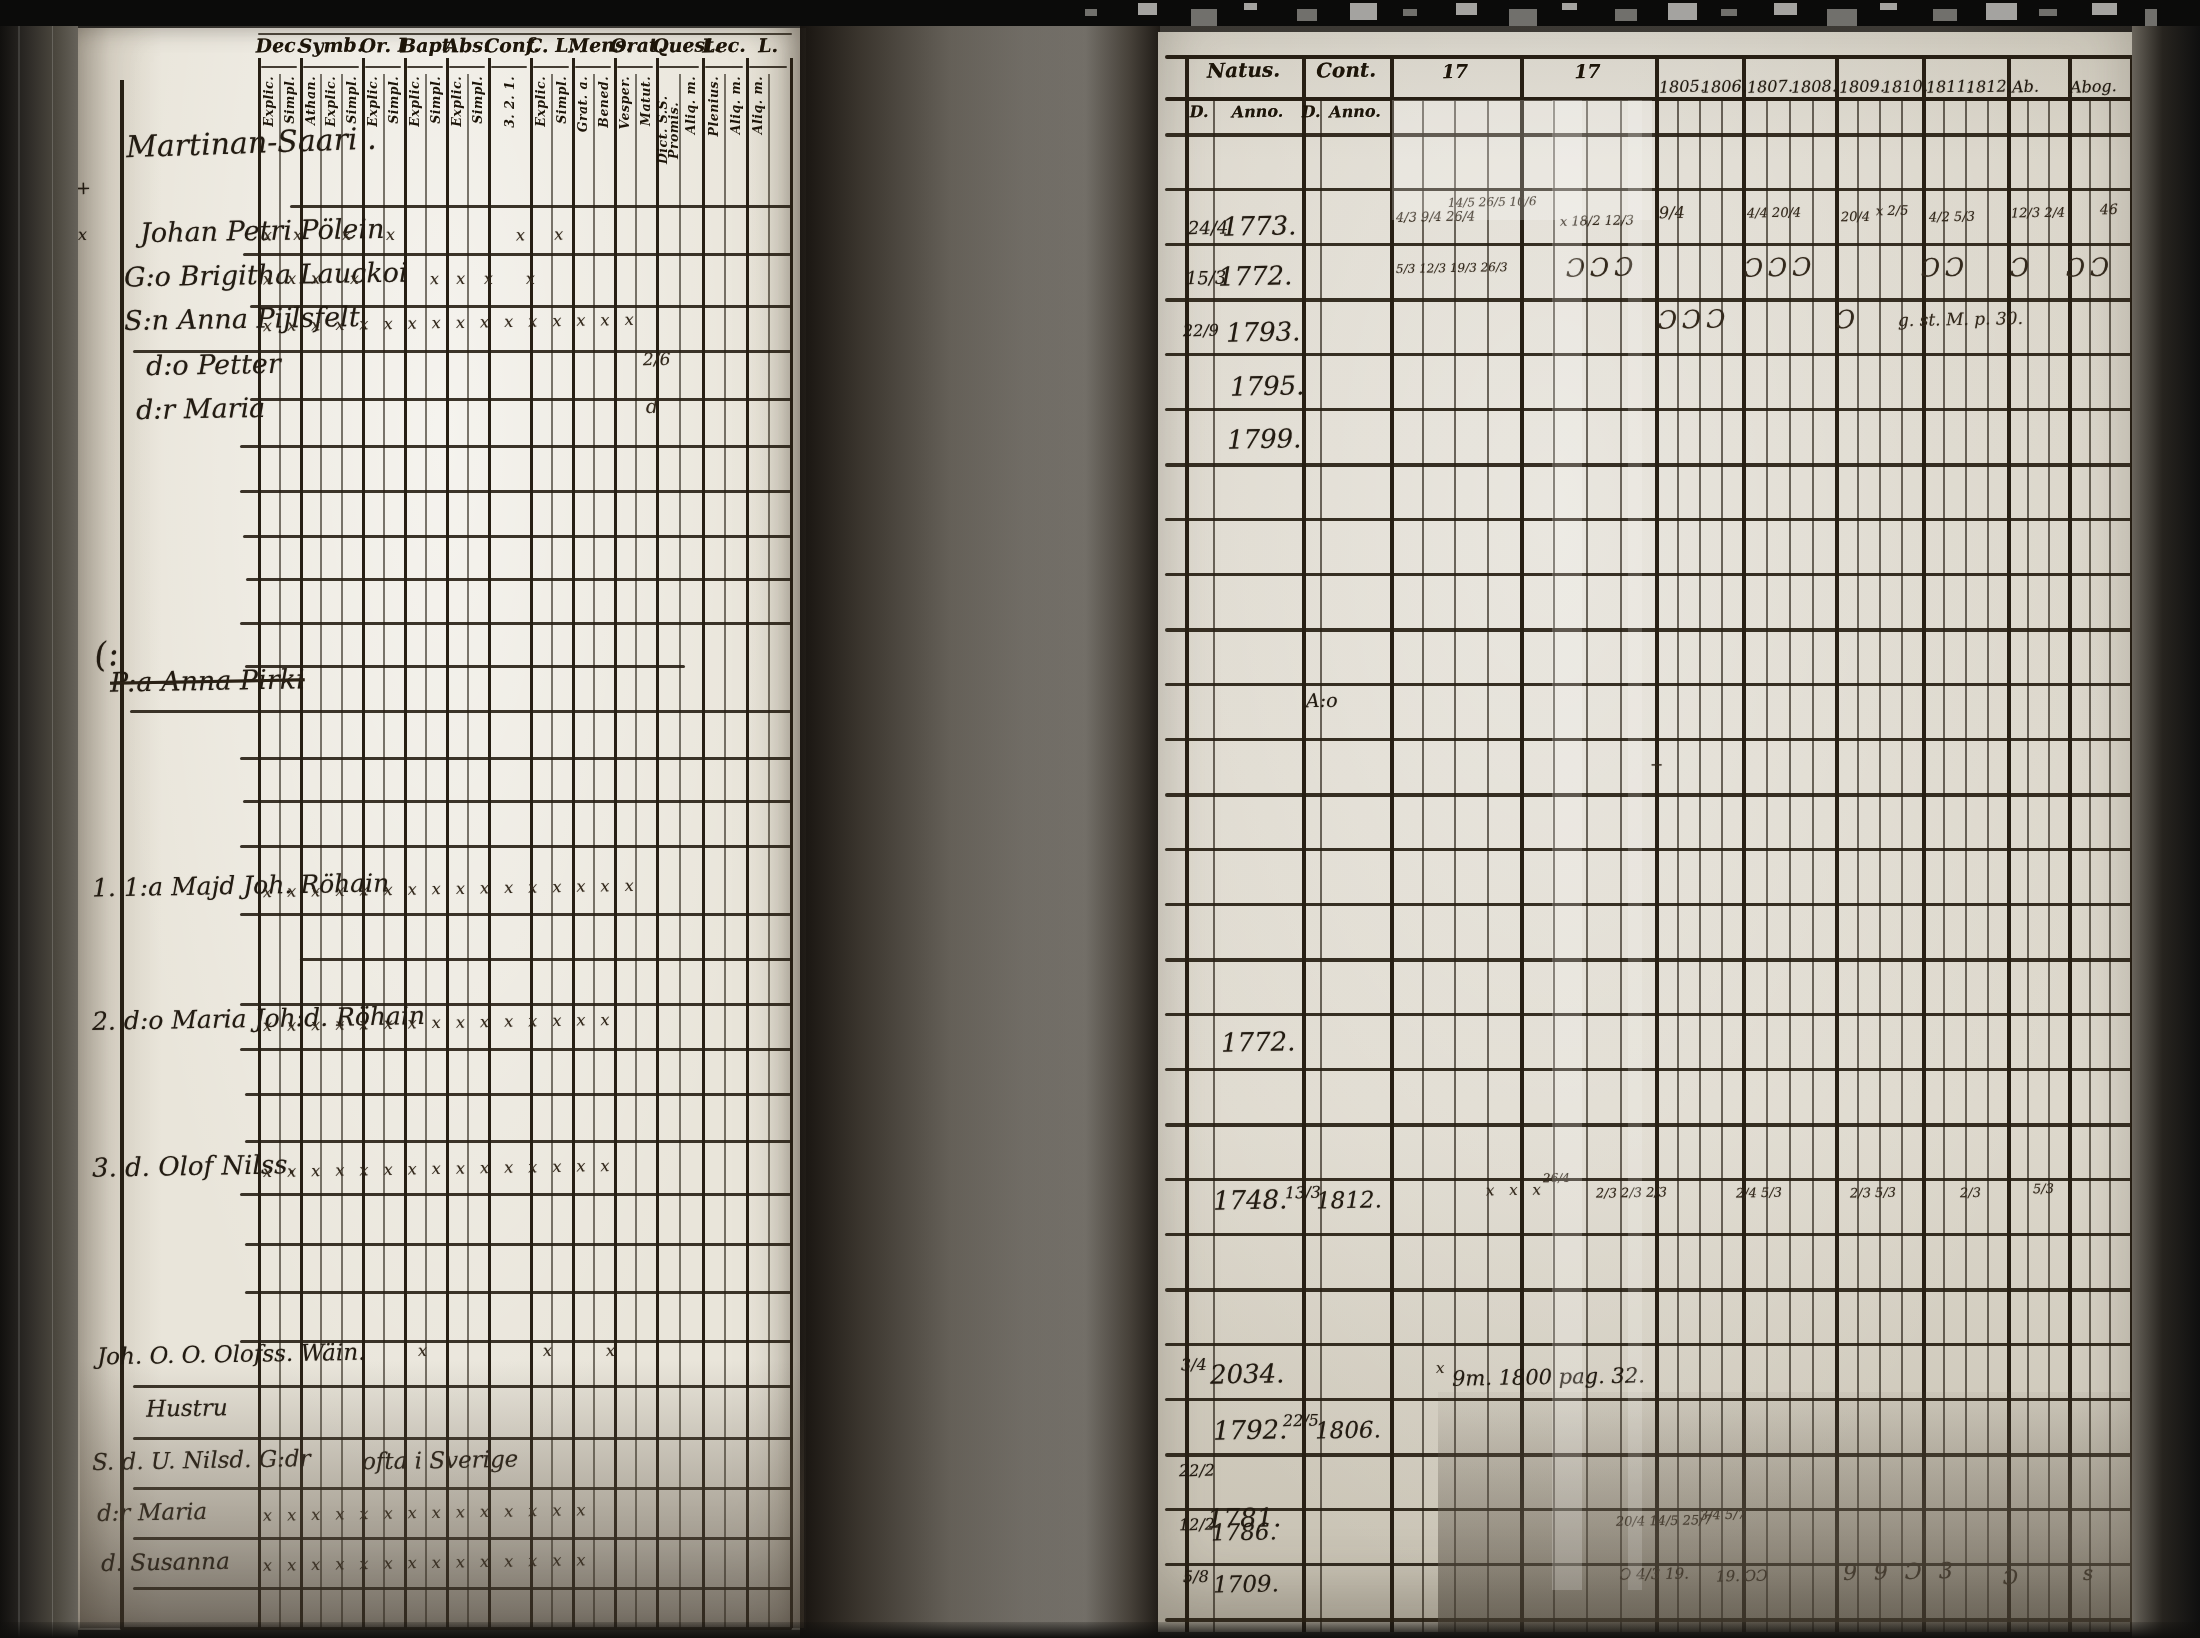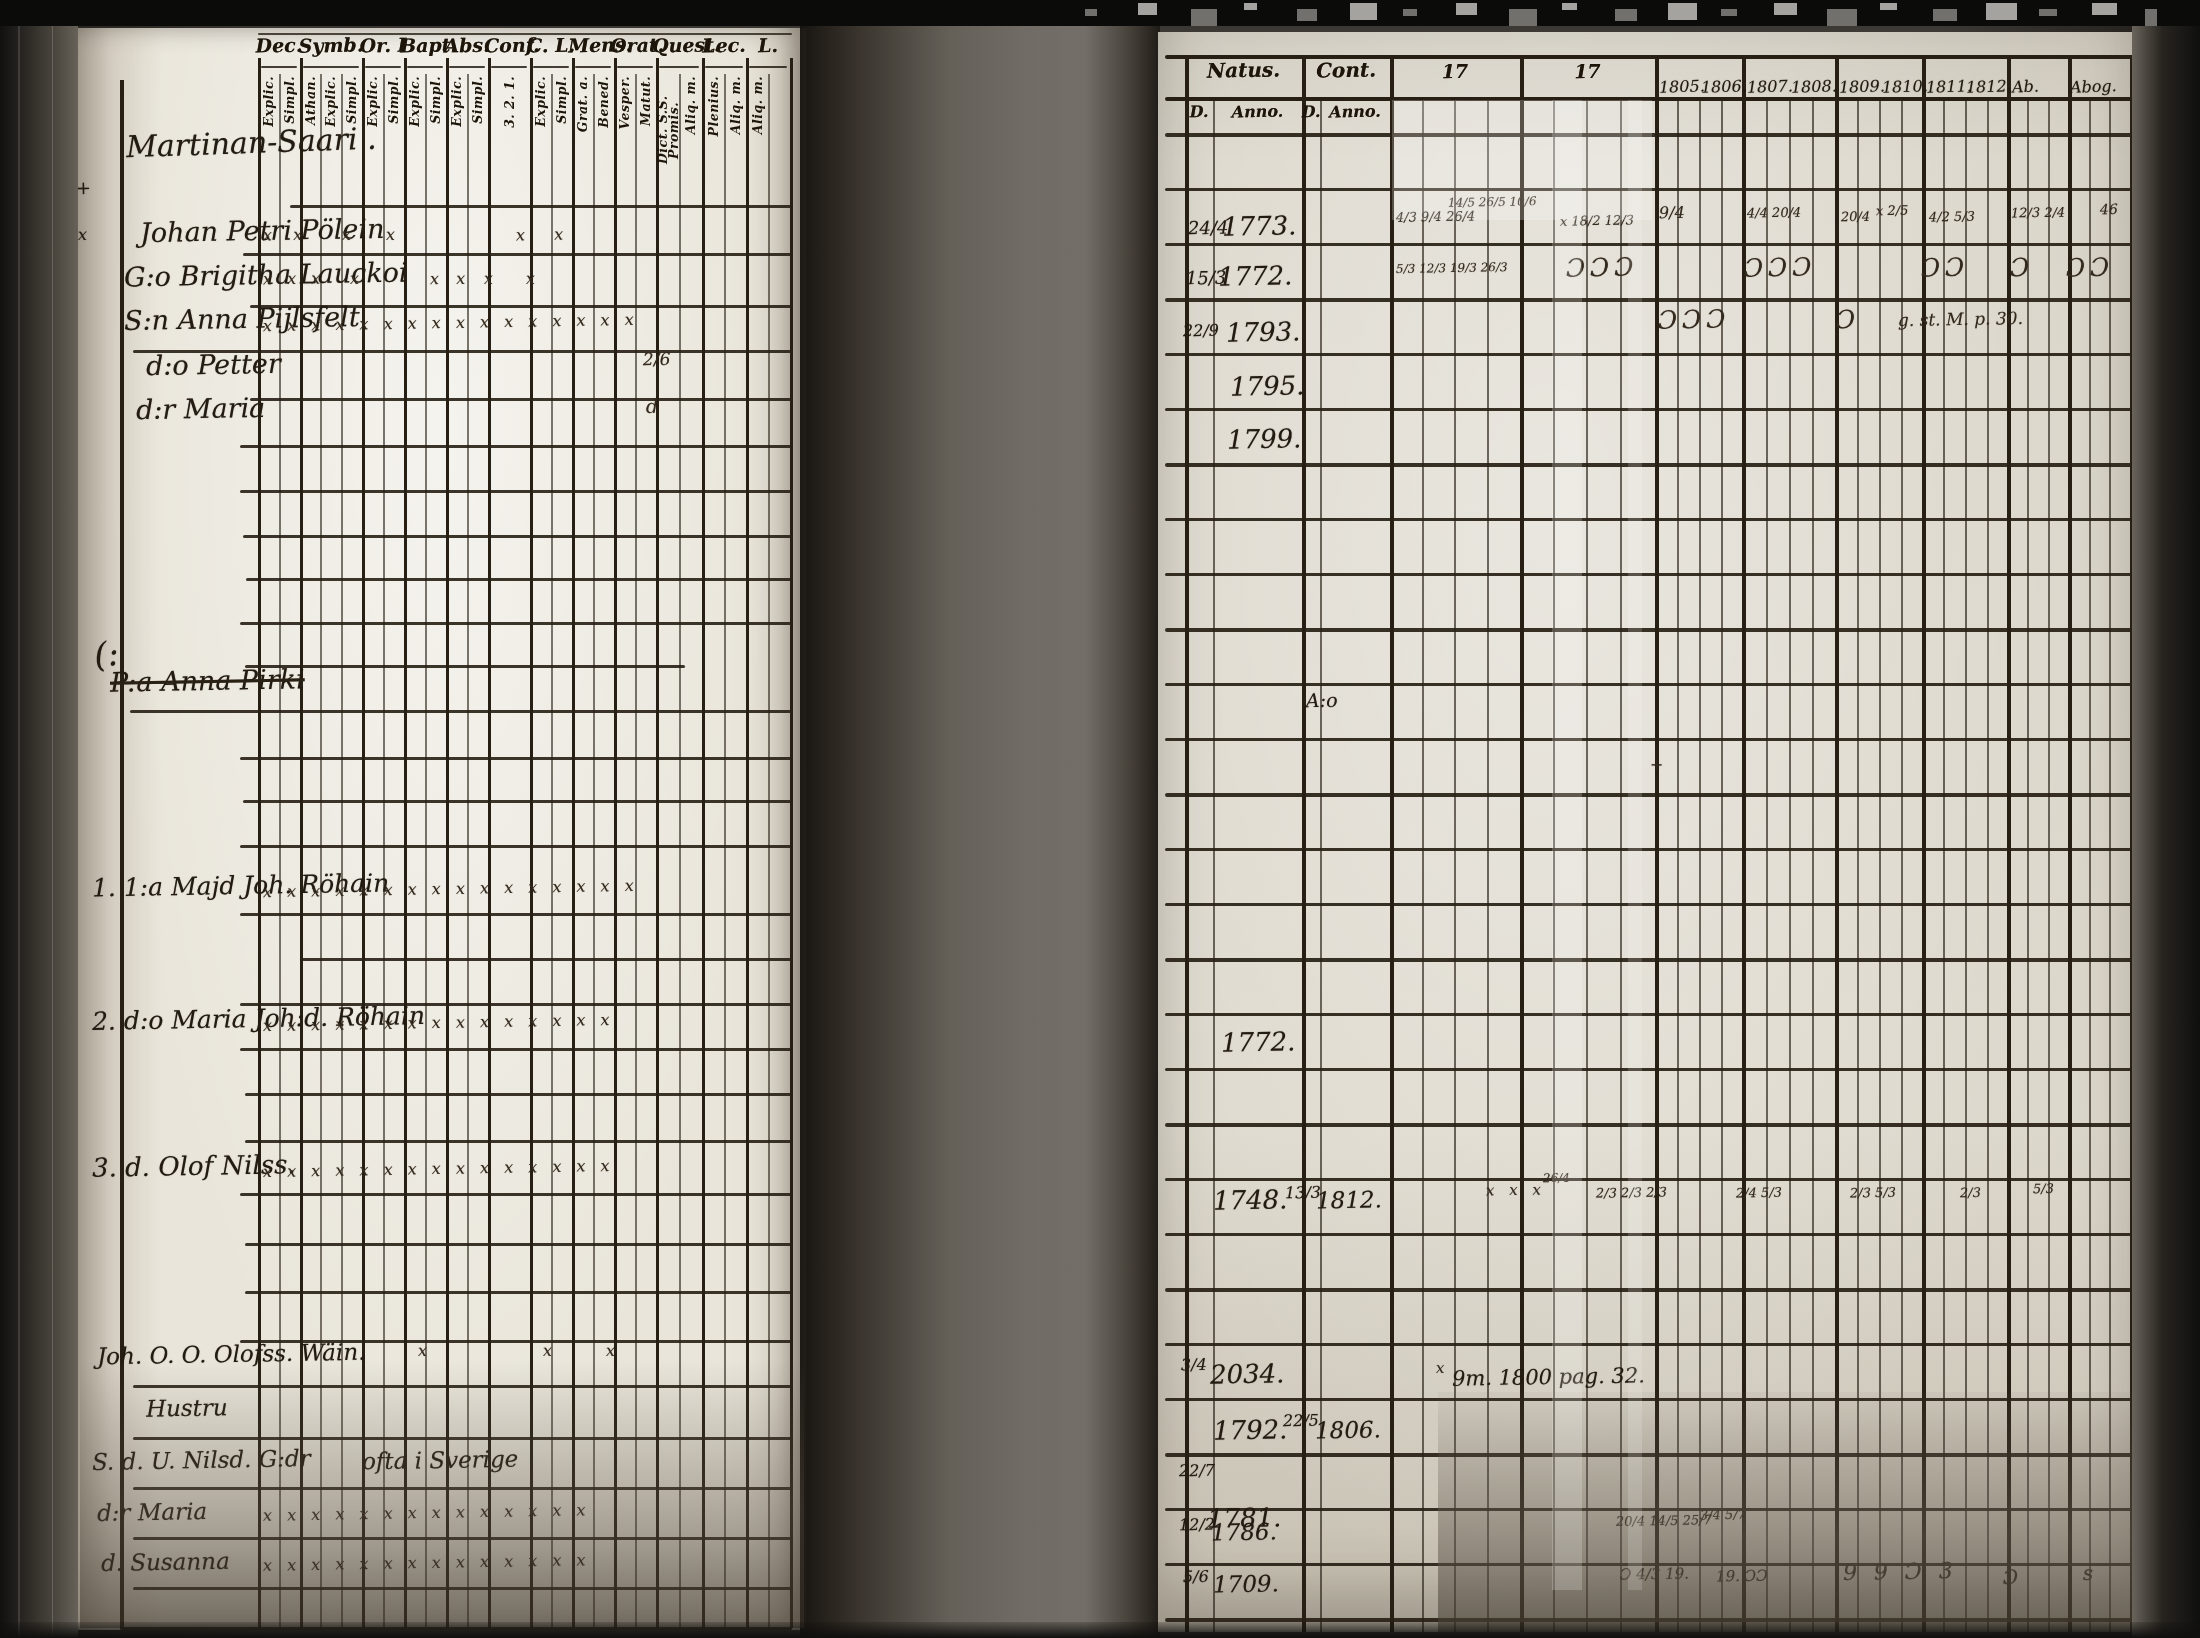--- a/index.html
+++ b/index.html
@@ -287,25 +287,25 @@
       <span class="hw" style="left: 1221px; top: 1028px; font-size: 26px; letter-spacing: 0px; transform: rotate(-1deg);">1772.</span>
       <span class="hw" style="left: 1213px; top: 1186px; font-size: 26px; letter-spacing: 0px; transform: rotate(-1deg);">1748.</span>
       <span class="hw" style="left: 1285px; top: 1184px; font-size: 16px; letter-spacing: 0px; transform: rotate(-1deg);">13/3</span>
       <span class="hw" style="left: 1316px; top: 1188px; font-size: 23px; letter-spacing: 0px; transform: rotate(-1deg);">1812.</span>
       <span class="hw" style="left: 1181px; top: 1356px; font-size: 16px; letter-spacing: 0px; transform: rotate(-1deg);">3/4</span>
       <span class="hw" style="left: 1210px; top: 1360px; font-size: 26px; letter-spacing: 0px; transform: rotate(-1deg);">2034.</span>
       <span class="hw" style="left: 1452px; top: 1366px; font-size: 21px; letter-spacing: 0px; transform: rotate(-1deg);">9m. 1800 pag. 32.</span>
       <span class="hw" style="left: 1213px; top: 1416px; font-size: 26px; letter-spacing: 0px; transform: rotate(-1deg);">1792.</span>
       <span class="hw" style="left: 1283px; top: 1412px; font-size: 16px; letter-spacing: 0px; transform: rotate(-1deg);">22/5</span>
       <span class="hw" style="left: 1315px; top: 1418px; font-size: 23px; letter-spacing: 0px; transform: rotate(-1deg);">1806.</span>
-      <span class="hw" style="left: 1179px; top: 1462px; font-size: 16px; letter-spacing: 0px; transform: rotate(-1deg);">22/7</span>
+      <span class="hw" style="left: 1179px; top: 1462px; font-size: 16px; letter-spacing: 0px; transform: rotate(-1deg);">22/2</span>
       <span class="hw" style="left: 1207px; top: 1466px; font-size: 26px; letter-spacing: 0px; transform: rotate(-1deg); margin-top: 38px;">1781.</span>
       <span class="hw" style="left: 1179px; top: 1516px; font-size: 16px; letter-spacing: 0px; transform: rotate(-1deg);">12/2</span>
       <span class="hw" style="left: 1211px; top: 1520px; font-size: 23px; letter-spacing: 0px; transform: rotate(-1deg);">1786.</span>
-      <span class="hw" style="left: 1183px; top: 1568px; font-size: 16px; letter-spacing: 0px; transform: rotate(-1deg);">5/6</span>
+      <span class="hw" style="left: 1183px; top: 1568px; font-size: 16px; letter-spacing: 0px; transform: rotate(-1deg);">5/8</span>
       <span class="hw" style="left: 1213px; top: 1572px; font-size: 23px; letter-spacing: 0px; transform: rotate(-1deg);">1709.</span>
       <span class="mk" style="left: 1396px; top: 210px; font-size: 13px; letter-spacing: 0px; transform: rotate(-1deg);">4/3 9/4 26/4</span>
       <span class="mk" style="left: 1448px; top: 196px; font-size: 12px; letter-spacing: 0px; transform: rotate(-1deg);">14/5 26/5 10/6</span>
       <span class="mk" style="left: 1560px; top: 214px; font-size: 13px; letter-spacing: 0px; transform: rotate(-1deg);">x 18/2 12/3</span>
       <span class="mk" style="left: 1659px; top: 204px; font-size: 16px; letter-spacing: 0px; transform: rotate(-1deg); font-style: italic;">9/4</span>
       <span class="mk" style="left: 1747px; top: 206px; font-size: 13px; letter-spacing: 0px; transform: rotate(-1deg);">4/4 20/4</span>
       <span class="mk" style="left: 1841px; top: 210px; font-size: 13px; letter-spacing: 0px; transform: rotate(-1deg);">20/4</span>
       <span class="mk" style="left: 1876px; top: 204px; font-size: 13px; letter-spacing: 0px; transform: rotate(-1deg);">x 2/5</span>
       <span class="mk" style="left: 1929px; top: 210px; font-size: 13px; letter-spacing: 0px; transform: rotate(-1deg);">4/2 5/3</span>
       <span class="mk" style="left: 2011px; top: 206px; font-size: 13px; letter-spacing: 0px; transform: rotate(-1deg);">12/3 2/4</span>

